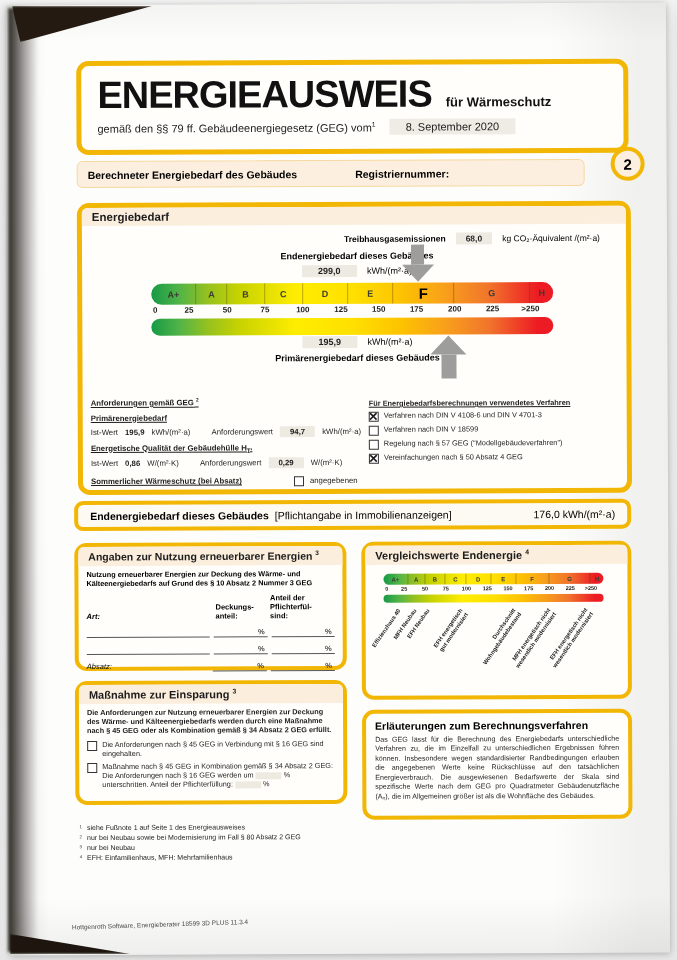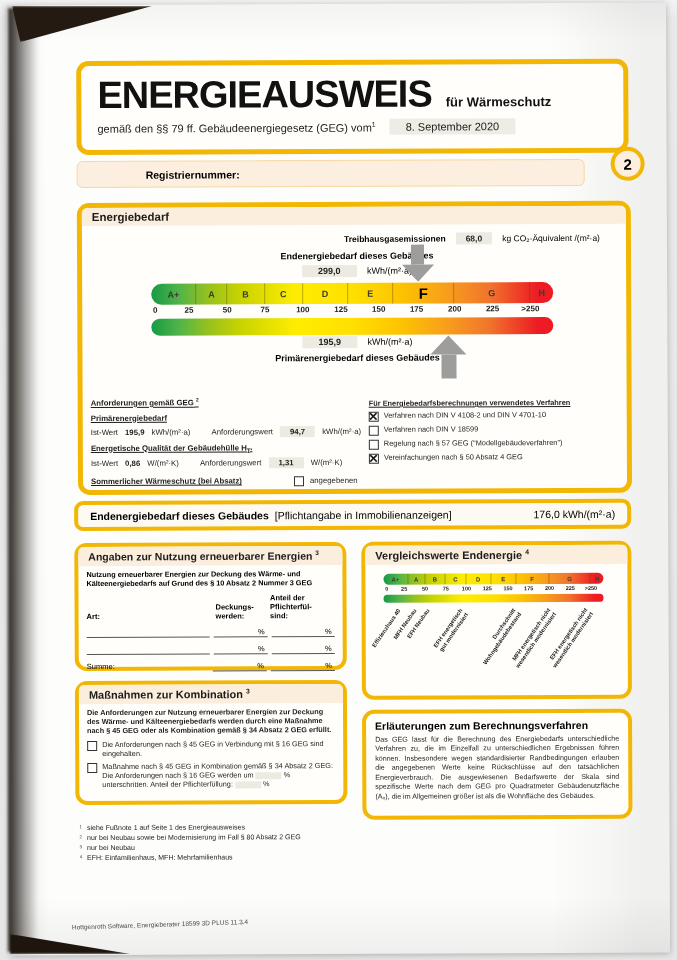--- a/index.html
+++ b/index.html
@@ -40,21 +40,21 @@
   .arrow .head{width:0;height:0;margin:0 auto;}
   
   .chk-row{display:flex;align-items:flex-start;gap:5px;margin-top:3px;}
   .chk{flex:0 0 auto;width:8px;height:8px;border:1px solid #333;background:#fff;position:relative;margin-top:1px;}
   .chk.on::after{content:"✕";position:absolute;left:-1.5px;top:-3.5px;font-size:12px;font-weight:bold;color:#1a1a1a;}
   .uhead{font-weight:bold;text-decoration:underline;}
   .row-vals{display:flex;align-items:center;gap:7px;margin-top:4px;}
   
   .ern-table{font-size:7.5px;margin-top:6px;}
   .ern-hrow{display:flex;font-weight:bold;align-items:flex-end;}
-  .ern-c1{width:52%;}.ern-c2{width:22%;white-space:pre-line;}.ern-c3{width:26%;white-space:pre-line;}
+  .ern-c1{width:52%;font-style:italic;}.ern-c2{width:22%;white-space:pre-line;}.ern-c3{width:26%;white-space:pre-line;}
   .ern-row{display:flex;margin-top:7px;}
   .ern-row .cell{border-bottom:1px solid #555;text-align:right;padding-right:3px;}
   .rot-wrap{position:absolute;}
   .rot{position:absolute;top:2px;width:74px;margin-left:-74px;text-align:right;transform:rotate(-55deg);transform-origin:100% 0;font-size:5.8px;line-height:1.18;white-space:pre-line;color:#222;font-weight:bold;}
   .fn{font-size:7px;color:#222;line-height:1.45;display:flex;gap:5px;}
   .fn sup{margin-top:1px;}
   .blank{display:inline-block;width:26px;height:7px;background:#edeae2;vertical-align:middle;}
 </style>
 </head>
 <body>
@@ -67,20 +67,21 @@
       <span class="hdr-title">ENERGIEAUSWEIS</span>
       <span class="hdr-sub">für Wärmeschutz</span>
     </div>
     <div class="hdr-law">
       <span><span>gemäß den §§ 79 ff. Gebäudeenergiegesetz (GEG) vom</span><sup>1</sup></span>
       <span class="hdr-date">8. September 2020</span>
     </div>
   </div>
 
   <div class="regbar">
+    <span style="font-weight:bold;">Berechneter Energiebedarf des Gebäudes</span>
     <span style="font-weight:bold;margin-left:58px;">Registriernummer:</span>
   </div>
   <div class="badge">2</div>
 
   <div class="ybox" style="left:70px;top:198px;width:554px;height:292px;">
     <div class="strip" style="font-size:11.5px;">Energiebedarf</div>
 
     <div style="display:flex;justify-content:flex-end;align-items:center;gap:10px;margin-top:8px;padding-right:26px;font-size:8.5px;">
       <span style="font-weight:bold;">Treibhausgasemissionen</span>
       <span class="vbox" style="font-size:8.5px;">68,0</span>
@@ -149,35 +150,35 @@
         <span style="margin-left:14px;">Anforderungswert</span>
         <span class="vbox" style="font-size:7.8px;">94,7</span>
         <span>kWh/(m²·a)</span>
       </div>
       <div class="uhead" style="margin-top:6px;"><span>Energetische Qualität der Gebäudehülle H</span><sub>T'</sub></div>
       <div class="row-vals">
         <span>Ist-Wert</span>
         <span style="font-weight:bold;">0,86</span>
         <span>W/(m²·K)</span>
         <span style="margin-left:14px;">Anforderungswert</span>
-        <span class="vbox" style="font-size:7.8px;">1,31</span>
+        <span class="vbox" style="font-size:7.8px;">0,29</span>
         <span>W/(m²·K)</span>
       </div>
       <div style="display:flex;align-items:center;gap:6px;margin-top:7px;">
         <span class="uhead">Sommerlicher Wärmeschutz (bei Absatz)</span>
         <span class="chk" style="margin-left:46px;"></span>
         <span>angegebenen</span>
       </div>
     </div>
 
     <div style="position:absolute;left:286px;top:192px;width:256px;font-size:7.4px;color:#1e1e1e;">
       <div class="uhead">Für Energiebedarfsberechnungen verwendetes Verfahren</div>
       <div class="chk-row">
           <span class="chk on"></span>
-          <span>Verfahren nach DIN V 4108-2 und DIN V 4701-10</span>
+          <span>Verfahren nach DIN V 4108-6 und DIN V 4701-3</span>
         </div>
       <div class="chk-row">
           <span class="chk"></span>
           <span>Verfahren nach DIN V 18599</span>
         </div>
       <div class="chk-row">
           <span class="chk"></span>
           <span>Regelung nach § 57 GEG ("Modellgebäudeverfahren")</span>
         </div>
       <div class="chk-row">
@@ -194,46 +195,46 @@
   </div>
 
   <div class="ybox" style="left:66px;top:538px;width:272px;height:128px;border-width:4px;">
     <div class="strip" style="font-size:10.5px;"><span>Angaben zur Nutzung erneuerbarer Energien</span> <sup>3</sup></div>
     <div style="padding:4px 8px 0 8px;">
       <div style="font-size:7.3px;font-weight:bold;line-height:1.25;">Nutzung erneuerbarer Energien zur Deckung des Wärme- und Kälteenergiebedarfs auf Grund des § 10 Absatz 2 Nummer 3 GEG</div>
       <div class="ern-table">
         <div class="ern-hrow">
           <span class="ern-c1">Art:</span>
           <span class="ern-c2">Deckungs-
-werden:</span>
+anteil:</span>
           <span class="ern-c3">Anteil der
 Pflichterfül-
 sind:</span>
         </div>
         <div class="ern-row">
           <span class="ern-c1 cell"></span>
           <span class="ern-c2 cell" style="margin-left:4px;">%</span>
           <span class="ern-c3 cell" style="margin-left:4px;">%</span>
         </div>
         <div class="ern-row">
           <span class="ern-c1 cell"></span>
           <span class="ern-c2 cell" style="margin-left:4px;">%</span>
           <span class="ern-c3 cell" style="margin-left:4px;">%</span>
         </div>
         <div class="ern-row">
-          <span class="ern-c1">Summe:</span>
+          <span class="ern-c1">Absatz:</span>
           <span class="ern-c2 cell" style="margin-left:4px;">%</span>
           <span class="ern-c3 cell" style="margin-left:4px;">%</span>
         </div>
       </div>
     </div>
   </div>
 
   <div class="ybox" style="left:66px;top:676px;width:272px;height:124px;border-width:4px;">
-    <div class="strip" style="font-size:11px;"><span>Maßnahmen zur Kombination</span> <sup>3</sup></div>
+    <div class="strip" style="font-size:11px;"><span>Maßnahme zur Einsparung</span> <sup>3</sup></div>
     <div style="padding:4px 8px 0 8px;font-size:7.3px;line-height:1.25;color:#1e1e1e;">
       <div style="font-weight:bold;">Die Anforderungen zur Nutzung erneuerbarer Energien zur Deckung des Wärme- und Kälteenergiebedarfs werden durch eine Maßnahme nach § 45 GEG oder als Kombination gemäß § 34 Absatz 2 GEG erfüllt.</div>
       <div class="chk-row" style="margin-top:5px;">
         <span class="chk"></span>
         <span>Die Anforderungen nach § 45 GEG in Verbindung mit § 16 GEG sind eingehalten.</span>
       </div>
       <div class="chk-row" style="margin-top:4px;">
         <span class="chk"></span>
         <span><span>Maßnahme nach § 45 GEG in Kombination gemäß § 34 Absatz 2 GEG: Die Anforderungen nach § 16 GEG werden um</span> <span class="blank"></span> <span>%</span> <span>unterschritten. Anteil der Pflichterfüllung:</span> <span class="blank"></span> <span>%</span></span>
       </div>

